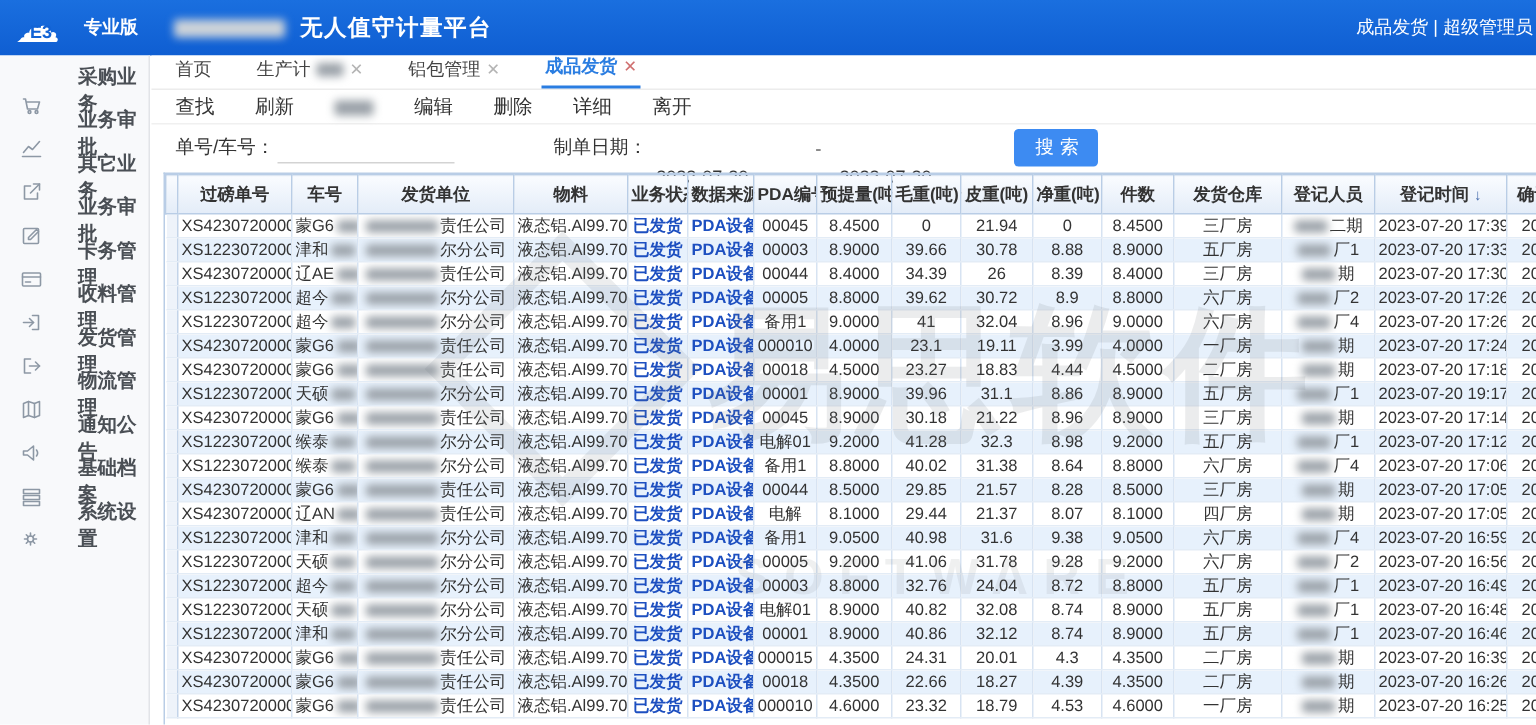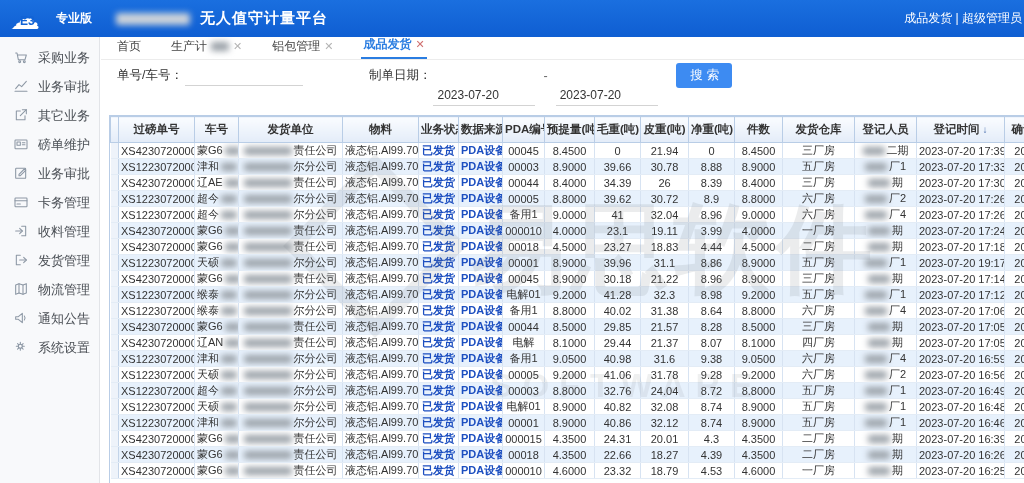--- a/index.html
+++ b/index.html
@@ -20,22 +20,22 @@
     font-size:12px; white-space:nowrap; }
 
   
   .blur-blob { display:inline-block; height:10px; border-radius:2px; background:#9aa1a8;
     filter:blur(3px); vertical-align:middle; }
   .blur-blob.light { background:#cdd3d9; }
 
   
   .sidebar { position:absolute; left:0; top:37px; width:100px; height:446px;
     background:#f8f9fb; border-right:1px solid #e2e4e8; padding-top:12px; }
-  .side-item { height:29px; display:flex; align-items:flex-start; gap:9px; padding-left:13px;
-    font-size:13px; color:#4a4f55; cursor:pointer; }
+  .side-item { height:29px; display:flex; align-items:flex-end; gap:23px; padding-left:13px;
+    font-size:13px; color:#4a4f55; cursor:pointer;font-weight:bold; }
   .side-item svg { width:16px; height:16px; stroke:#8d98a5; fill:none; stroke-width:1.6;
     stroke-linecap:round; stroke-linejoin:round; flex:none; }
 
   
   .content { position:absolute; left:101px; top:37px; width:923px; height:446px; background:#fff; }
 
   .tabbar { height:23px; display:flex; align-items:flex-end; gap:26px; padding-left:14px;
     border-bottom:1px solid #ececec; font-size:12px; color:#444; }
   .tab { display:flex; align-items:center; gap:4px; padding:0 2px 4px 2px; cursor:pointer; }
   .tab .x { color:#b4b4b4; font-size:11px; }
@@ -117,28 +117,20 @@
     <div class="side-item">
       <svg viewBox="0 0 24 24">
         <path d="M14 4h6v6"></path>
         <path d="M20 4l-9 9"></path>
         <path d="M18 13v6H5V6h6"></path>
       </svg>
       <span>其它业务</span>
     </div>
     <div class="side-item">
       <svg viewBox="0 0 24 24">
-        <rect x="3" y="6" width="18" height="13" rx="1"></rect>
-        <rect x="6" y="9" width="5" height="5"></rect>
-        <path d="M14 10h4M14 13h4"></path>
-      </svg>
-      <span>磅单维护</span>
-    </div>
-    <div class="side-item">
-      <svg viewBox="0 0 24 24">
         <rect x="4" y="5" width="15" height="15" rx="1"></rect>
         <path d="M9 14l8-8 2 2-8 8H9z"></path>
       </svg>
       <span>业务审批</span>
     </div>
     <div class="side-item">
       <svg viewBox="0 0 24 24">
         <rect x="3" y="6" width="18" height="13" rx="1"></rect>
         <path d="M3 10h18"></path>
         <path d="M6 15h5"></path>
@@ -167,20 +159,28 @@
         <path d="M9 4v14M15 6v14"></path>
       </svg>
       <span>物流管理</span>
     </div>
     <div class="side-item">
       <svg viewBox="0 0 24 24">
         <path d="M4 10v4h4l6 5V5l-6 5H4z"></path>
         <path d="M17 9a5 5 0 0 1 0 6"></path>
       </svg>
       <span>通知公告</span>
+    </div>
+    <div class="side-item">
+      <svg viewBox="0 0 24 24">
+        <rect x="4" y="5" width="16" height="4"></rect>
+        <rect x="4" y="11" width="16" height="4"></rect>
+        <rect x="4" y="17" width="16" height="4"></rect>
+      </svg>
+      <span>基础档案</span>
     </div>
     <div class="side-item">
       <svg viewBox="0 0 24 24">
         <circle cx="11" cy="11" r="3"></circle>
         <path d="M11 5v3M11 14v3M5 11h3M14 11h3M6.8 6.8l2 2M13.2 13.2l2 2M15.2 6.8l-2 2M8.8 13.2l-2 2"></path>
       </svg>
       <span>系统设置</span>
     </div>
   </div>
 
@@ -195,20 +195,29 @@
         <span class="x">✕</span>
       </div>
       <div class="tab">
         <span>铝包管理</span>
         <span class="x">✕</span>
       </div>
       <div class="tab active">
         <span>成品发货</span>
         <span class="x">✕</span>
       </div>
+    </div>
+  <div class="toolbar" id="toolbar">
+      <span class="tool">查找</span>
+      <span class="tool">刷新</span>
+      <span class="tool"><span class="blur-blob" style="width:26px;height:10px;"></span></span>
+      <span class="tool">编辑</span>
+      <span class="tool">删除</span>
+      <span class="tool">详细</span>
+      <span class="tool">离开</span>
     </div>
 
   <div class="filterbar">
     <span class="f-label">单号/车号：</span>
     <input class="f-input" value="" style="">
     <span style="width:66px;"></span>
     <span class="f-label">制单日期：</span>
     <input class="f-input f-date" value="2023-07-20" style="">
     <span class="f-sep">-</span>
     <input class="f-input f-date" value="2023-07-20" style="">

